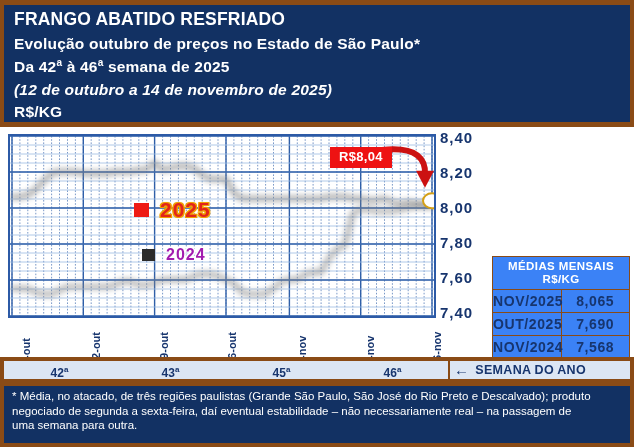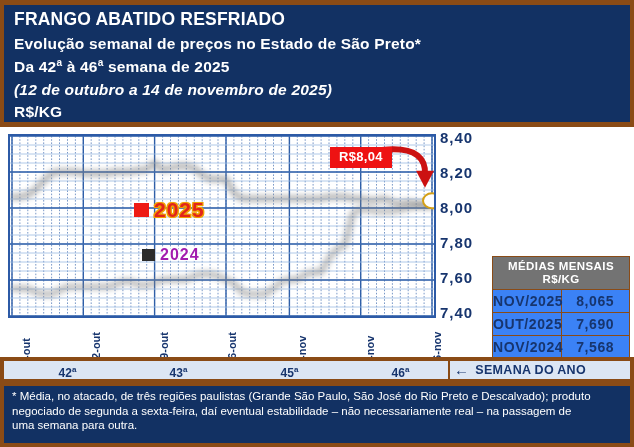--- a/index.html
+++ b/index.html
@@ -61,21 +61,21 @@
     font-size:11px;font-weight:bold;color:#17356e;
     transform:rotate(-90deg);transform-origin:left top;white-space:nowrap;
     letter-spacing:0px;
   }
 
   
   .legend-item{position:absolute;display:flex;align-items:center;gap:5px;}
   .lg-sw{display:inline-block;}
   .lg-sw.red{width:15px;height:14px;background:#ee1b15;}
   .lg-sw.blk{width:13px;height:12px;background:#2b2b2b;}
-  .lg-txt{font-size:21px;font-weight:bold;letter-spacing:1px;line-height:1;}
+  .lg-txt{font-size:21px;font-weight:bold;letter-spacing:1px;line-height:1;padding-left:6px;}
   .lg-txt.red{color:#e2241b;
     text-shadow:
       -1.2px -1.2px 0 #f0a000, 1.2px -1.2px 0 #f0a000,
       -1.2px 1.2px 0 #f0a000, 1.2px 1.2px 0 #f0a000,
       0 0 2px #f0a000;}
   .lg-txt.blk{color:#a21caf;font-size:16px;
     text-shadow:
       -1.2px -1.2px 0 #ffffff, 1.2px -1.2px 0 #ffffff,
       -1.2px 1.2px 0 #ffffff, 1.2px 1.2px 0 #ffffff;}
 
@@ -92,37 +92,37 @@
   }
   .tbl{width:138px;border-collapse:collapse;table-layout:fixed;}
   .tbl td{
     border:1.5px solid #8a4b16;
     font-size:14px;font-weight:bold;color:#17356e;
     text-align:center;vertical-align:middle;
     background:#3b82f6;letter-spacing:0.6px;
     padding:0;height:22px;
   }
   .tbl td.hdr{
-    background:#737373;color:#ffffff;letter-spacing:0.4px;
+    background:#3b82f6;color:#ffffff;letter-spacing:0.4px;
     font-size:11.5px;line-height:1.15;padding:3px 2px;height:auto;
   }
   .tbl td.yellow{background:#ffff00;color:#17356e;font-size:12.5px;}
   .tbl td.dash-r{border-right:1.5px dashed #b8762f;}
   .spacer{height:5px;}
 
   
   .weekbar{
     position:absolute;left:0;top:357px;width:634px;height:26px;box-sizing:border-box;
     background:#dce6f4;
     border-top:4px solid #8a4b16;
     border-bottom:4px solid #8a4b16;
     border-left:4px solid #8a4b16;
     border-right:4px solid #8a4b16;
   }
-  .weeks{position:absolute;left:8px;top:0;height:18px;width:444px;display:flex;}
+  .weeks{position:absolute;left:0;top:0;height:18px;width:444px;display:flex;}
   .wk{flex:1;text-align:center;font-size:12px;font-weight:bold;color:#17356e;line-height:18px;}
   .wk .sup{font-size:8px;}
   .wkdiv{position:absolute;left:444px;top:0px;width:2px;height:18px;background:#8a4b16;}
   .wklabel{
     position:absolute;left:450px;top:0;height:18px;line-height:18px;
     font-size:12.5px;font-weight:bold;color:#17356e;letter-spacing:0.3px;
     display:flex;align-items:center;gap:6px;
   }
   .arrowleft{font-size:15px;line-height:18px;color:#17356e;}
 
@@ -138,21 +138,21 @@
   }
   .f-line{font-size:11.5px;line-height:1.28;color:#ffffff;}
 </style>
 </head>
 <body>
 
 <div class="page">
 
   <div class="header">
     <div class="h-line h1">FRANGO ABATIDO RESFRIADO</div>
-    <div class="h-line h2">Evolução semanal de preços no Estado de São Preto*</div>
+    <div class="h-line h2">Evolução outubro de preços no Estado de São Paulo*</div>
     <div class="h-line h3"><span>Da 42</span><span class="sup">a</span><span> à 46</span><span class="sup">a</span><span> semana de 2025</span></div>
     <div class="h-line h4">(12 de outubro a 14 de novembro de 2025)</div>
     <div class="h-line h5">R$/KG</div>
   </div>
 
   <div class="chartzone">
 
     <div class="plotwrap">
       <div class="plot">
         <svg class="plotsvg" id="chart-svg" width="424" height="180" viewBox="0 0 424 180">

